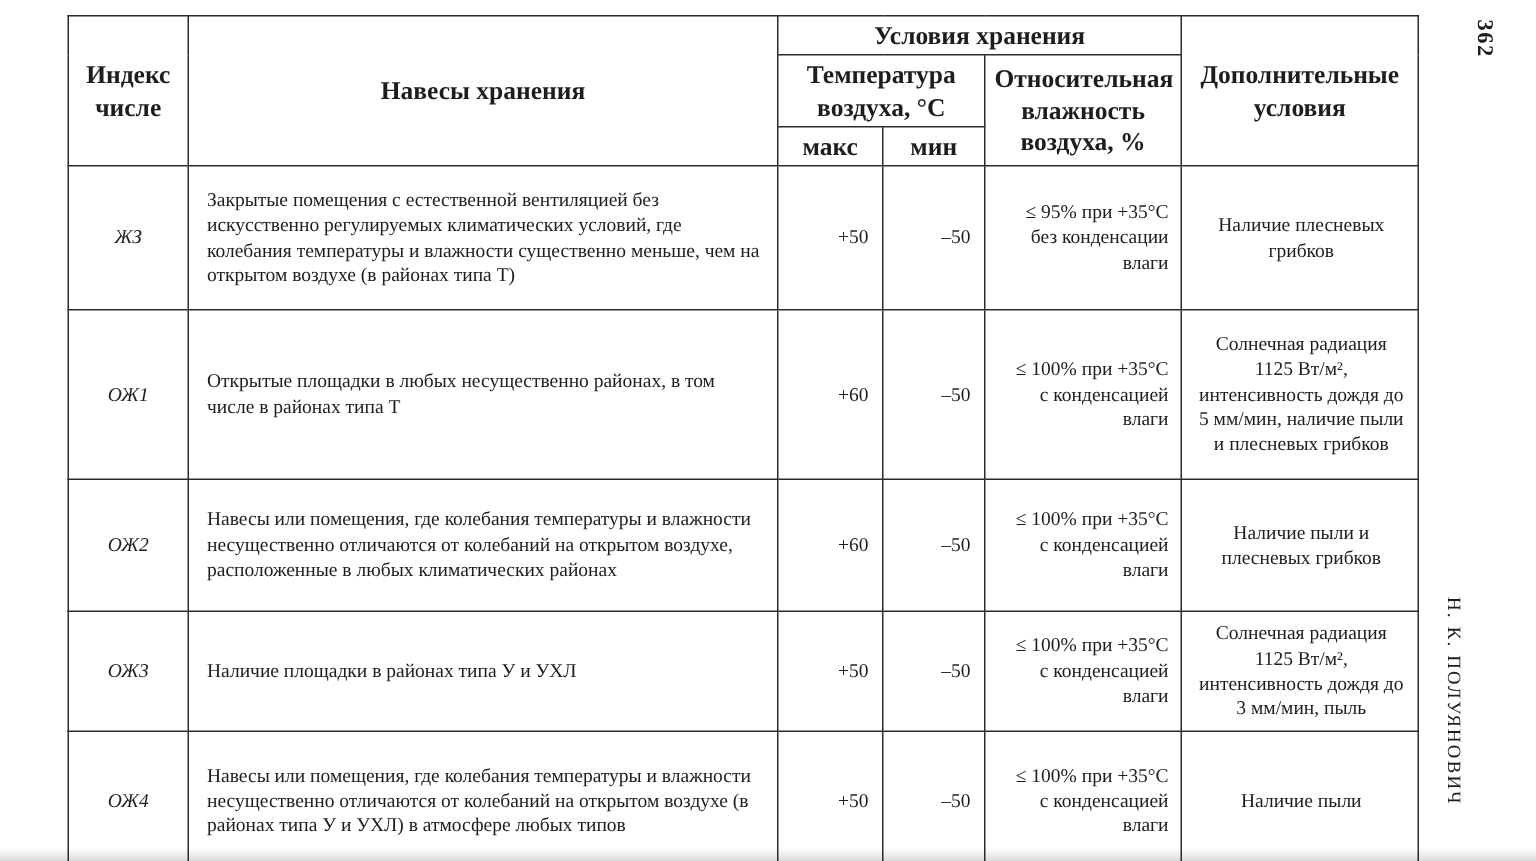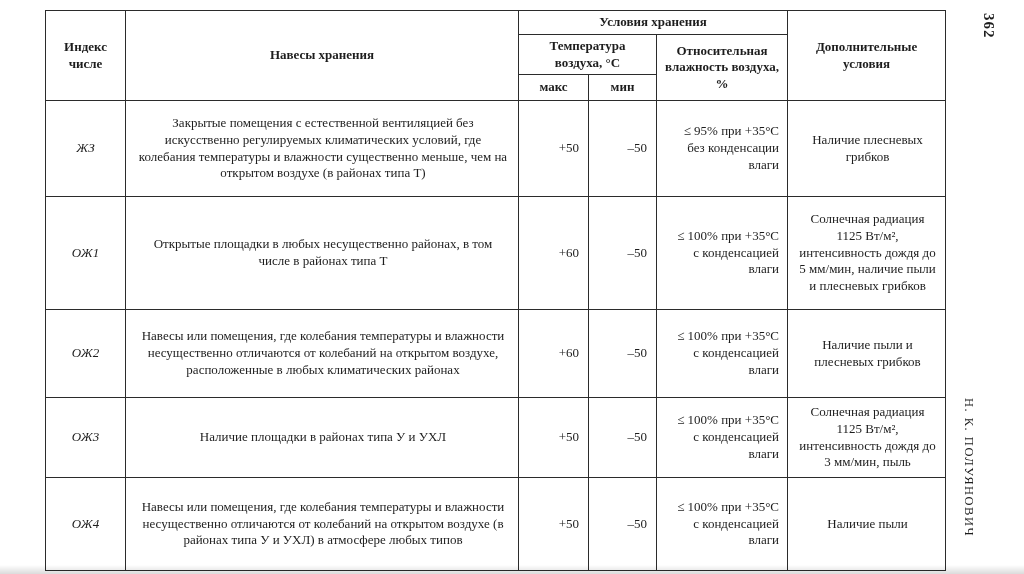--- a/index.html
+++ b/index.html
@@ -22,30 +22,30 @@
   }
   .storage-table th,
   .storage-table td {
     border: 1px solid #2b2b2b;
   }
   .storage-table th {
     font-weight: bold;
     text-align: center;
     vertical-align: middle;
     padding: 2px 6px;
-    font-size: 13px;
+    font-size: 17px;
     line-height: 1.25;
   }
   .storage-table td {
     padding: 4px 9px;
     vertical-align: middle;
     line-height: 1.3;
   }
   td.cell-index { text-align: center; font-style: italic; }
-  td.cell-place { text-align: center; padding-left: 12px; padding-right: 10px; }
+  td.cell-place { text-align: left; padding-left: 12px; padding-right: 10px; }
   td.cell-temp { text-align: right; }
   td.cell-humidity { text-align: right; padding-left: 13px; padding-right: 8px; margin-left: 23px; }
   td.cell-additional { text-align: center; padding-left: 10px; padding-right: 8px; }
 
   tr.hdr1 { height: 24px; }
   tr.hdr2 { height: 40px; }
   tr.hdr3 { height: 26px; }
   tr.r0 { height: 96px; }
   tr.r1 { height: 113px; }
   tr.r2 { height: 88px; }

